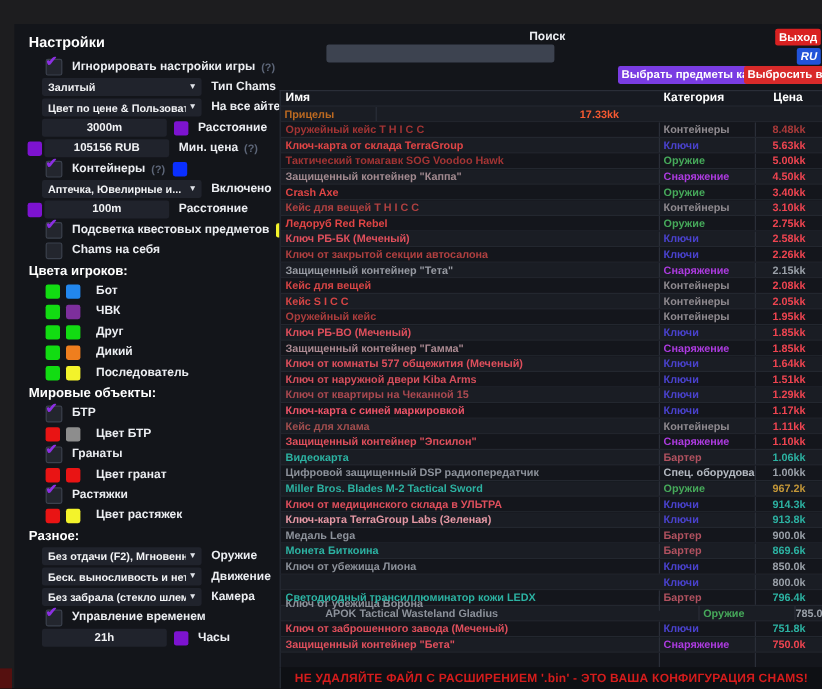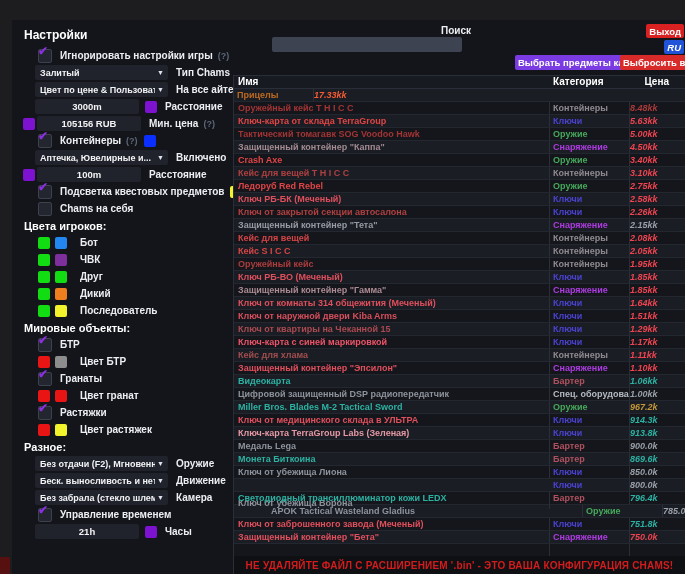--- a/index.html
+++ b/index.html
@@ -53,21 +53,21 @@
   .rows{position:absolute;left:0;right:0;top:69px;bottom:18px;overflow:hidden;
         border-left:1px solid #2a2e38;background:#101217;}
   .trow{display:flex;align-items:center;height:13px;border-bottom:1px solid #23272f;
         box-sizing:border-box;font-size:9px;cursor:pointer;}
   .trow.even{background:#1a1d24;}
   .trow.odd{background:#14161c;}
   .c-name{width:316px;padding-left:4px;white-space:nowrap;overflow:hidden;height:100%;
           line-height:12px;box-sizing:border-box;border-right:1px solid #2a2e38;flex:none;}
   .c-cat{width:80px;padding-left:3px;white-space:nowrap;overflow:hidden;height:100%;
          line-height:12px;box-sizing:border-box;border-right:1px solid #2a2e38;flex:none;}
-  .c-price{flex:1;text-align:left;white-space:nowrap;font-style:italic;}
+  .c-price{flex:1;text-align:center;white-space:nowrap;}
   .warn{position:absolute;left:0;right:0;bottom:0;height:18px;background:#0e1014;
         border-left:1px solid #2a2e38;display:flex;align-items:center;justify-content:center;
         font-size:10px;color:#d51c1c;letter-spacing:.2px;}
 </style>
 </head>
 <body>
 
 <div class="screen">
   <div class="corner-red"></div>
 
@@ -324,21 +324,21 @@
             <span class="c-name" style="color: rgb(223, 79, 92);">Ключ РБ-ВО (Меченый)</span>
             <span class="c-cat" style="color: rgb(74, 66, 207);">Ключи</span>
             <span class="c-price" style="color: rgb(238, 68, 80);">1.85kk</span>
           </div>
           <div class="trow odd">
             <span class="c-name" style="color: rgb(171, 138, 146);">Защищенный контейнер "Гамма"</span>
             <span class="c-cat" style="color: rgb(173, 59, 224);">Снаряжение</span>
             <span class="c-price" style="color: rgb(238, 68, 80);">1.85kk</span>
           </div>
           <div class="trow even">
-            <span class="c-name" style="color: rgb(223, 79, 92);">Ключ от комнаты 314 общежития (Меченый)</span>
+            <span class="c-name" style="color: rgb(223, 79, 92);">Ключ от комнаты 577 общежития (Меченый)</span>
             <span class="c-cat" style="color: rgb(74, 66, 207);">Ключи</span>
             <span class="c-price" style="color: rgb(238, 68, 80);">1.64kk</span>
           </div>
           <div class="trow odd">
             <span class="c-name" style="color: rgb(214, 79, 92);">Ключ от наружной двери Kiba Arms</span>
             <span class="c-cat" style="color: rgb(74, 66, 207);">Ключи</span>
             <span class="c-price" style="color: rgb(238, 68, 80);">1.51kk</span>
           </div>
           <div class="trow even">
             <span class="c-name" style="color: rgb(170, 73, 80);">Ключ от квартиры на Чеканной 15</span>

